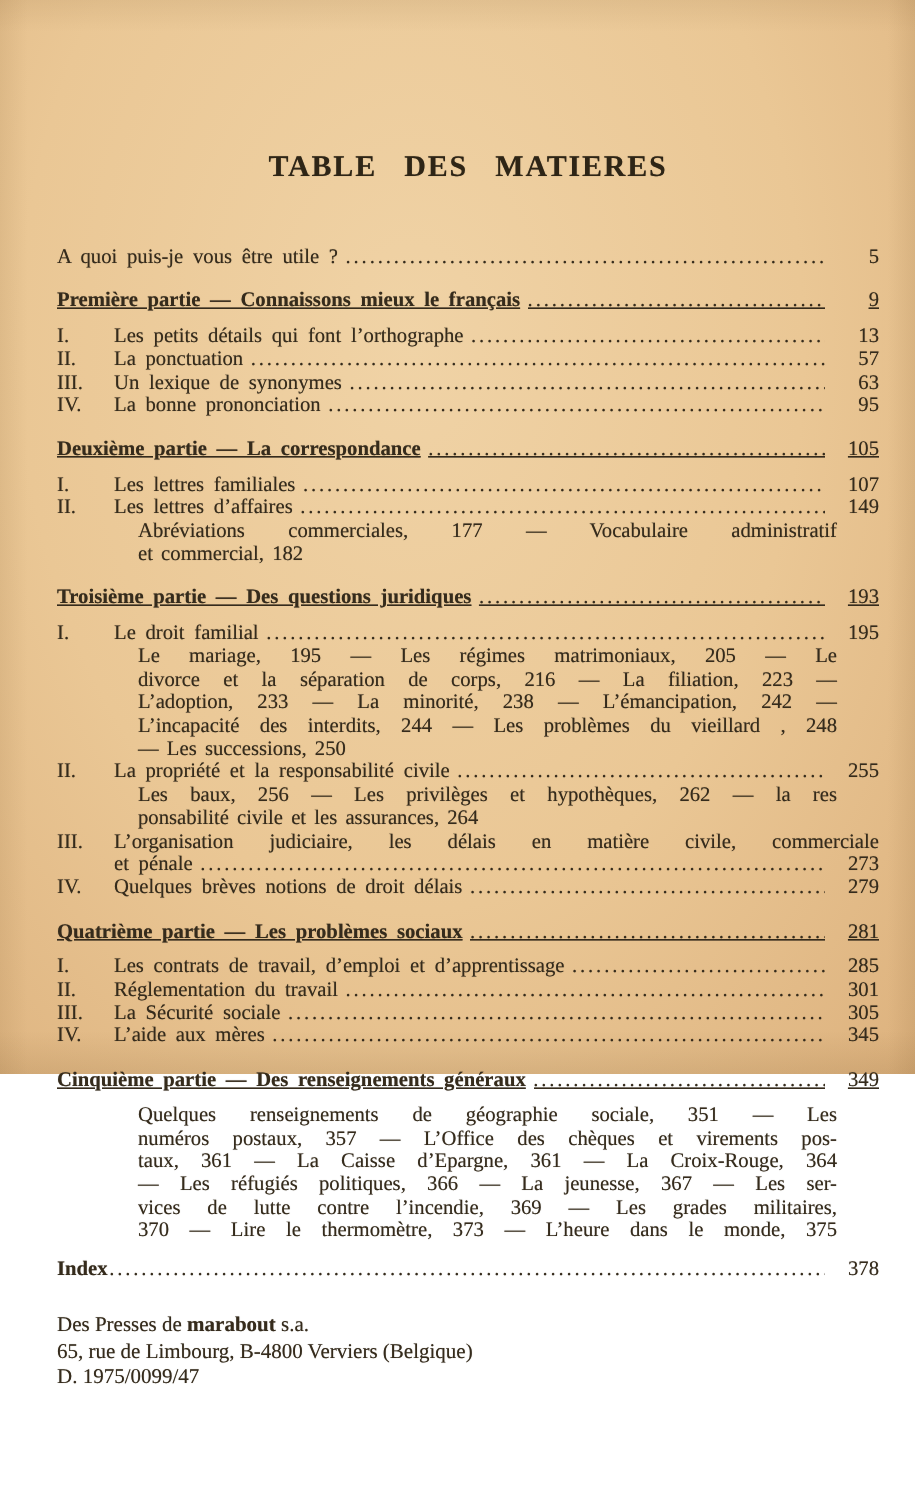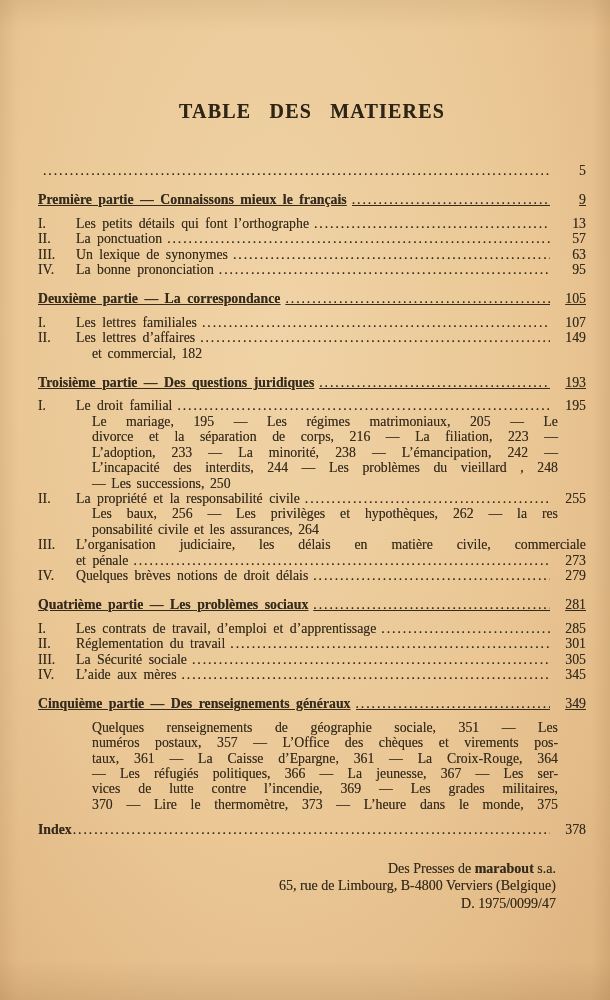--- a/index.html
+++ b/index.html
@@ -2,21 +2,21 @@
 <html><head>
 <meta charset="utf-8">
 <style>
   html,body { margin:0; padding:0; }
   body {
     width:610px; height:1000px;
     font-family:"Liberation Serif", "DejaVu Serif", serif;
     color:#352b1c;
   }
   .page {
-    position:relative; width:610px; height:1000px; box-sizing:border-box;
+    position:relative; width:610px; height:716px; box-sizing:border-box;
     padding:100px 24px 0 38px;
     background:
       linear-gradient(180deg, rgba(120,85,40,0.10) 0%, rgba(120,85,40,0) 3%, rgba(120,85,40,0) 96%, rgba(120,85,40,0.14) 100%),
       linear-gradient(90deg, rgba(120,85,40,0.10) 0%, rgba(120,85,40,0) 3%, rgba(120,85,40,0) 97%, rgba(120,85,40,0.12) 100%),
       radial-gradient(ellipse at 45% 32%, #f0d3a6 0%, #eac795 55%, #ddb27e 100%);
     font-size:13.8px;
     text-shadow:0 0 0.5px rgba(53,43,28,0.55);
   }
   .title {
     text-align:center; font-weight:bold; font-size:20px;
@@ -34,30 +34,31 @@
   }
   .leader.tight { margin-left:1px; }
   .pg { flex:0 0 auto; min-width:30px; text-align:right; margin-left:4px; }
   .bold { font-weight:bold; }
   .intro { margin-top:40px; }
   .part-h { margin-top:14px; margin-bottom:8px;text-decoration:underline; }
   .note { margin-left:54px; margin-right:28px; word-spacing:2px; }
   .note-line { text-align:justify; text-align-last:justify; line-height:15.4px; }
   .note-line.last { text-align-last:left; }
   .index-row { margin-top:10px; }
-  .footer { margin-top:22px; margin-right:30px; text-align:right; font-size:14px; line-height:17.5px; }
+  .footer { margin-top:22px; margin-right:30px; text-align:left; font-size:14px; line-height:17.5px; }
 </style>
 </head>
 <body>
 
 <div class="page">
 
   <div class="title">TABLE DES MATIERES</div>
 
   <div class="row intro">
+    <span class="label">A quoi puis-je vous être utile ?</span>
     <span class="leader"></span>
     <span class="pg">5</span>
   </div>
 
   <div class="row part-h">
     <span class="label bold">Première partie — Connaissons mieux le français</span>
     <span class="leader"></span>
     <span class="pg">9</span>
   </div>
   <div class="row">
@@ -96,20 +97,21 @@
     <span class="leader"></span>
     <span class="pg">107</span>
   </div>
   <div class="row">
     <span class="num">II.</span>
     <span class="label">Les lettres d’affaires</span>
     <span class="leader"></span>
     <span class="pg">149</span>
   </div>
   <div class="note">
+      <div class="note-line">Abréviations commerciales, 177 — Vocabulaire administratif</div>
       <div class="note-line last">et commercial, 182</div>
     </div>
 
   <div class="row part-h">
     <span class="label bold">Troisième partie — Des questions juridiques</span>
     <span class="leader"></span>
     <span class="pg">193</span>
   </div>
   <div class="row">
     <span class="num">I.</span>

